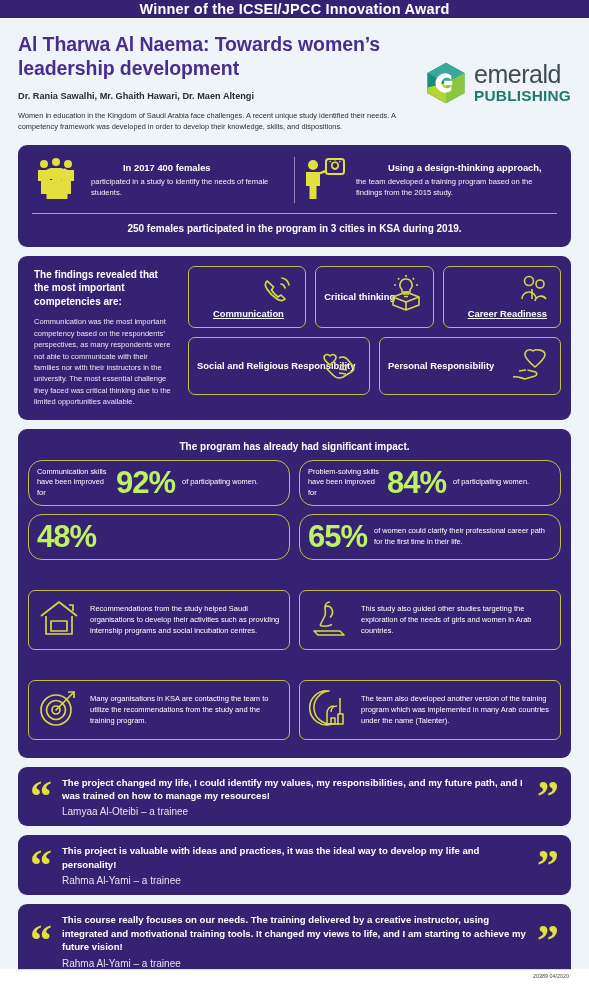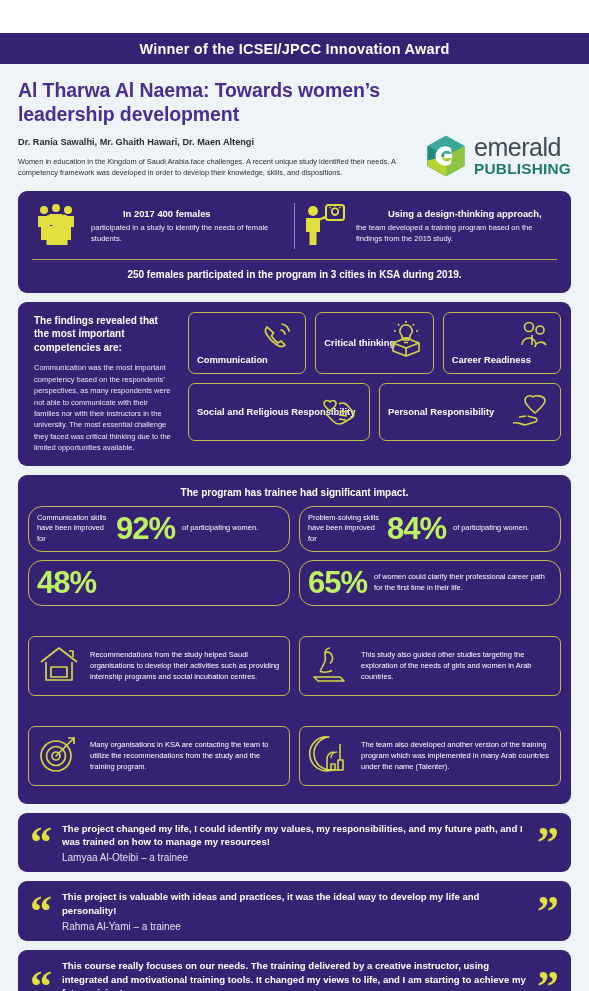--- a/index.html
+++ b/index.html
@@ -6,38 +6,38 @@
   html, body {
     width: 589px; height: 991px;
     font-family: "Liberation Sans", sans-serif;
     background: #ffffff;
     overflow: hidden;
   }
   .page { width: 589px; height: 991px; position: relative; background: #eef4f7; }
 
   
   .award-banner {
-    height: 31px; background: #352272;
-    display: flex; align-items: center; justify-content: center; margin-top: 33px;
+    height: 18px; background: #352272;
+    display: flex; align-items: center; justify-content: center;
   }
   .award-banner-text {
     color: #ffffff; font-size: 14.5px; font-weight: bold; letter-spacing: .2px;
   }
 
   
   .masthead { padding: 14px 18px 13px 18px; display: flex; }
   .masthead-left { flex: 1; }
   .doc-title {
     color: #4b2d8f; font-size: 19.5px; font-weight: bold;
     line-height: 1.25; letter-spacing: -.1px;
   }
   .authors { margin-top: 10px; color: #2c2c2c; font-size: 9.2px; font-weight: 600; }
   .intro { margin-top: 9px; color: #2c2c2c; font-size: 7.4px; line-height: 1.5; max-width: 475px; }
 
-  .logo-wrap { width: 150px; padding-top: 2px; display: flex; align-items: flex-end; justify-content: flex-end; }
+  .logo-wrap { width: 150px; padding-top: 2px; display: flex; align-items: center; justify-content: flex-end; }
   .logo-mark { width: 44px; height: 44px; }
   .logo-text { margin-left: 6px; padding-top: 3px; }
   .logo-emerald { font-size: 25px; color: #3e4b52; letter-spacing: -.5px; line-height: .95; }
   .logo-publishing { font-size: 15.4px; color: #1c7b6d; font-weight: bold; letter-spacing: .2px; }
 
   
   .panel {
     background: #352272; border-radius: 9px;
     margin: 0 18px 9px 18px; padding: 10px;
   }
@@ -69,21 +69,21 @@
     border: 1px solid #c3bd4c; border-radius: 7px; flex: 1;
     min-height: 62px; padding: 7px 8px; position: relative;
     display: flex; align-items: center;
   }
   .comp-card.stack { display: block; }
   .comp-card .cc-label {
     color: #ffffff; font-size: 9.4px; font-weight: bold; line-height: 1.25;
   }
   .cc-icon-br { position: absolute; right: 8px; top: 6px; }
   .cc-icon-tr { position: absolute; right: 10px; top: 8px; }
-  .cc-label-bl { position: absolute; left: 8px; bottom: 7px; }
+  .cc-label-bl { position: absolute; left: 24px; bottom: 7px; text-decoration: underline; }
   .comp-row2 .comp-card { min-height: 58px; }
 
   
   .imp-row { display: flex; gap: 9px; margin-bottom: 8px; }
   .imp-card {
     flex: 1; border: 1px solid #c3bd4c; border-radius: 14px;
     padding: 6px 8px; display: flex; align-items: center; gap: 7px; min-height: 46px;
   }
   .imp-pre { color: #ffffff; font-size: 7.4px; line-height: 1.4; flex: 0 0 auto; max-width: 72px; }
   .imp-pct { color: #bef264; font-size: 31px; font-weight: bold; letter-spacing: -1px; line-height: .9; }
@@ -272,21 +272,21 @@
                 <path d="M18 26l-7 1"></path>
               </svg>
             </span>
           </div>
         </div>
       </div>
     </div>
   </div>
 
   <div class="panel">
-    <div class="panel-heading">The program has trainee had significant impact.</div>
+    <div class="panel-heading">The program has already had significant impact.</div>
 
     <div class="imp-row">
       <div class="imp-card">
         <span class="imp-pre">Communication skills have been improved for</span>
         <span class="imp-pct">92%</span>
         <span class="imp-post">of participating women.</span>
       </div>
       <div class="imp-card">
         <span class="imp-pre">Problem-solving skills have been improved for</span>
         <span class="imp-pct">84%</span>

